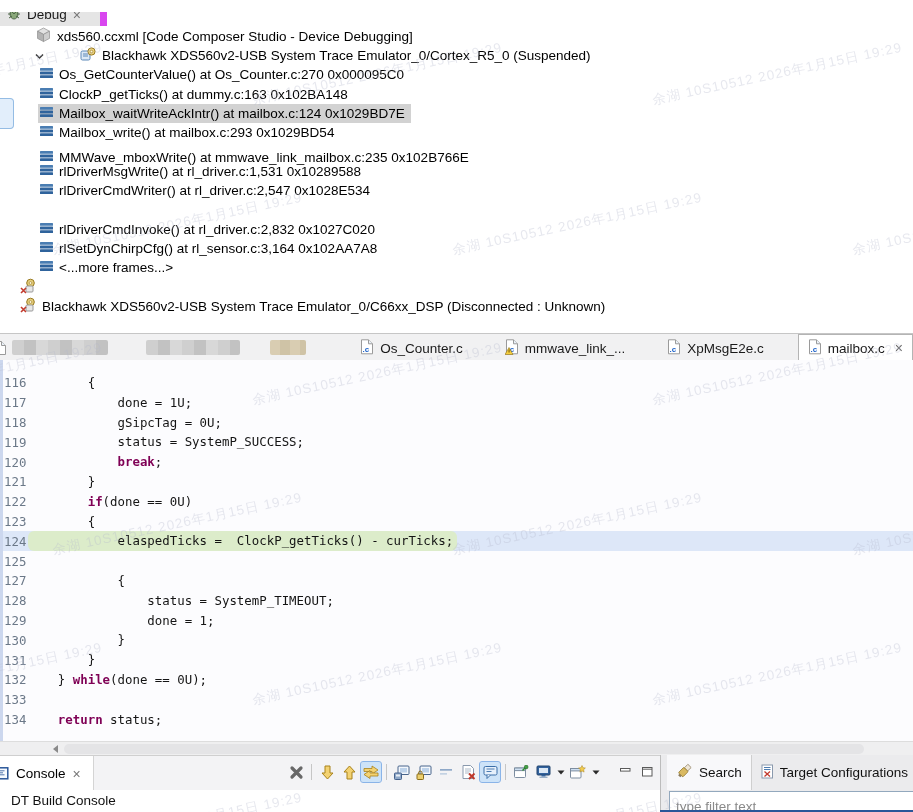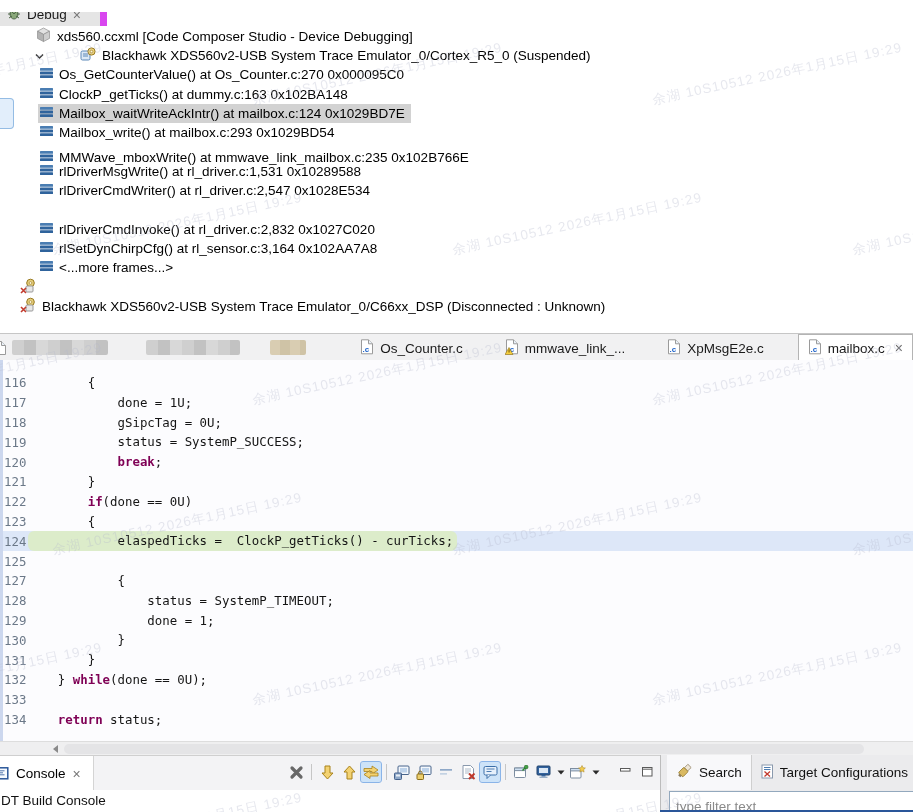--- a/index.html
+++ b/index.html
@@ -67,21 +67,21 @@
   .cicon-clip{width:9px;height:13px;overflow:hidden;display:inline-block;}
   .cicon-clip svg{margin-left:-4px;}
   #tb{position:absolute;left:286px;top:762px;display:flex;align-items:center;gap:2px;z-index:5;}
   .tbi{width:20px;height:20px;display:flex;align-items:center;justify-content:center;border-radius:2px;}
   .tbi.hl{background:#cde3f8;outline:1px solid #8ab4e8;}
   .tbi.narrow{width:11px;}
   .vsep{width:1px;height:16px;background:#c6c6c6;margin:0 3px;}
   .tgap{width:10px;}
   #status-row{position:absolute;left:0;top:790px;width:660px;height:22px;background:#fff;
               font-size:13.5px;color:#111;}
-  #status-row span{position:absolute;left:1px;top:3px;}
+  #status-row span{position:absolute;left:11px;top:3px;}
 
   
   #right-panel{position:absolute;left:660px;top:755px;width:253px;height:57px;background:#ebebed;
                border-left:1px solid #bcbcbc;}
   .rtabs{display:flex;height:35px;align-items:stretch;padding-left:6px;}
   .rtab{display:flex;align-items:center;gap:6px;padding:11px 9px;font-size:13.5px;color:#111;white-space:nowrap;}
   .rtab.active{background:#f8f8fa;border-right:1px solid #cfcfcf;}
   #filter{position:absolute;left:8px;top:36px;width:234px;height:24px;border:1px solid #93a8bd;
           font-family:"Liberation Sans",sans-serif;font-size:13.5px;padding:2px 6px;color:#333;background:#fff;}
   #filter::placeholder{color:#8a8a8a;}

